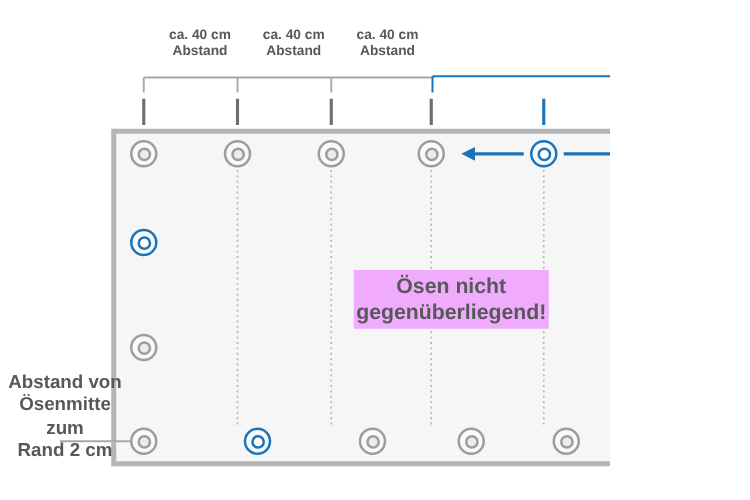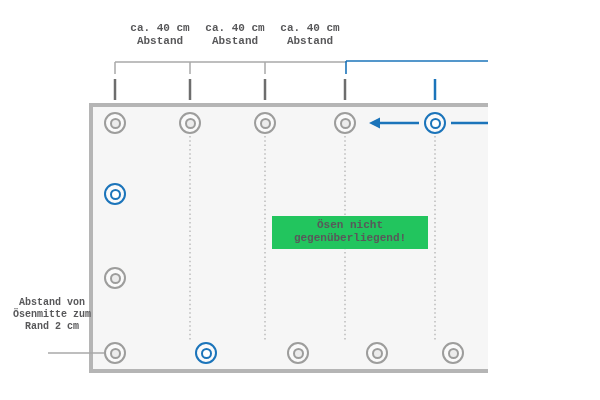--- a/index.html
+++ b/index.html
@@ -1,18 +1,18 @@
 <!DOCTYPE html>
 <html><head>
 <meta charset="utf-8">
 <style>
   html,body{margin:0;padding:0;background:#ffffff;}
   #stage{
     position:relative;width:488px;height:400px;background:#ffffff;overflow:hidden;
-    font-family:Liberation Mono, monospace;
+    font-family:Liberation Sans, sans-serif;
   }
   #banner{
     position:absolute;left:89px;top:103px;width:457px;height:270px;
     box-sizing:border-box;border:4px solid #b5b5b5;background:#f6f6f6;
   }
   #diagram-lines{position:absolute;left:0;top:0;width:600px;height:400px;z-index:2;}
   .eyelet{
     position:absolute;width:22px;height:22px;border-radius:50%;
     box-sizing:border-box;border:2.5px solid #9d9d9c;background:#fafafa;
     display:flex;align-items:center;justify-content:center;z-index:3;
@@ -21,24 +21,24 @@
     width:11px;height:11px;border-radius:50%;box-sizing:border-box;
     border:2px solid #9d9d9c;background:#ececec;
   }
   .note{
     position:absolute;font-weight:bold;text-align:center;
     white-space:pre-line;line-height:1.22;z-index:4;
   }
   .measure-note{width:96px;top:22px;font-size:11px;color:#58585a;}
   #corner-note{width:210px;left:332px;top:22px;font-size:11px;color:#1b74ba;}
   #center-note{
-    width:156px;left:272px;top:216px;font-size:11px;color:#58585a;
-    background:#22c55e;padding:3px 0;z-index:3;
+    width:156px;left:283px;top:216px;font-size:17px;color:#58585a;
+    background:#f0abfc;padding:3px 0;z-index:3;
   }
-  #edge-note{width:104px;left:0px;top:297px;font-size:10px;color:#58585a;}
+  #edge-note{width:104px;left:0px;top:297px;font-size:15px;color:#58585a;}
 </style>
 </head>
 <body>
 
 <div id="stage">
 
   <div id="banner"></div>
 
   <svg id="diagram-lines" viewBox="0 0 600 400" xmlns="http://www.w3.org/2000/svg">
       <line x1="190" y1="136" x2="190" y2="341" stroke="#b3b3b3" stroke-width="1.3" stroke-dasharray="1.5 2.8"></line>

